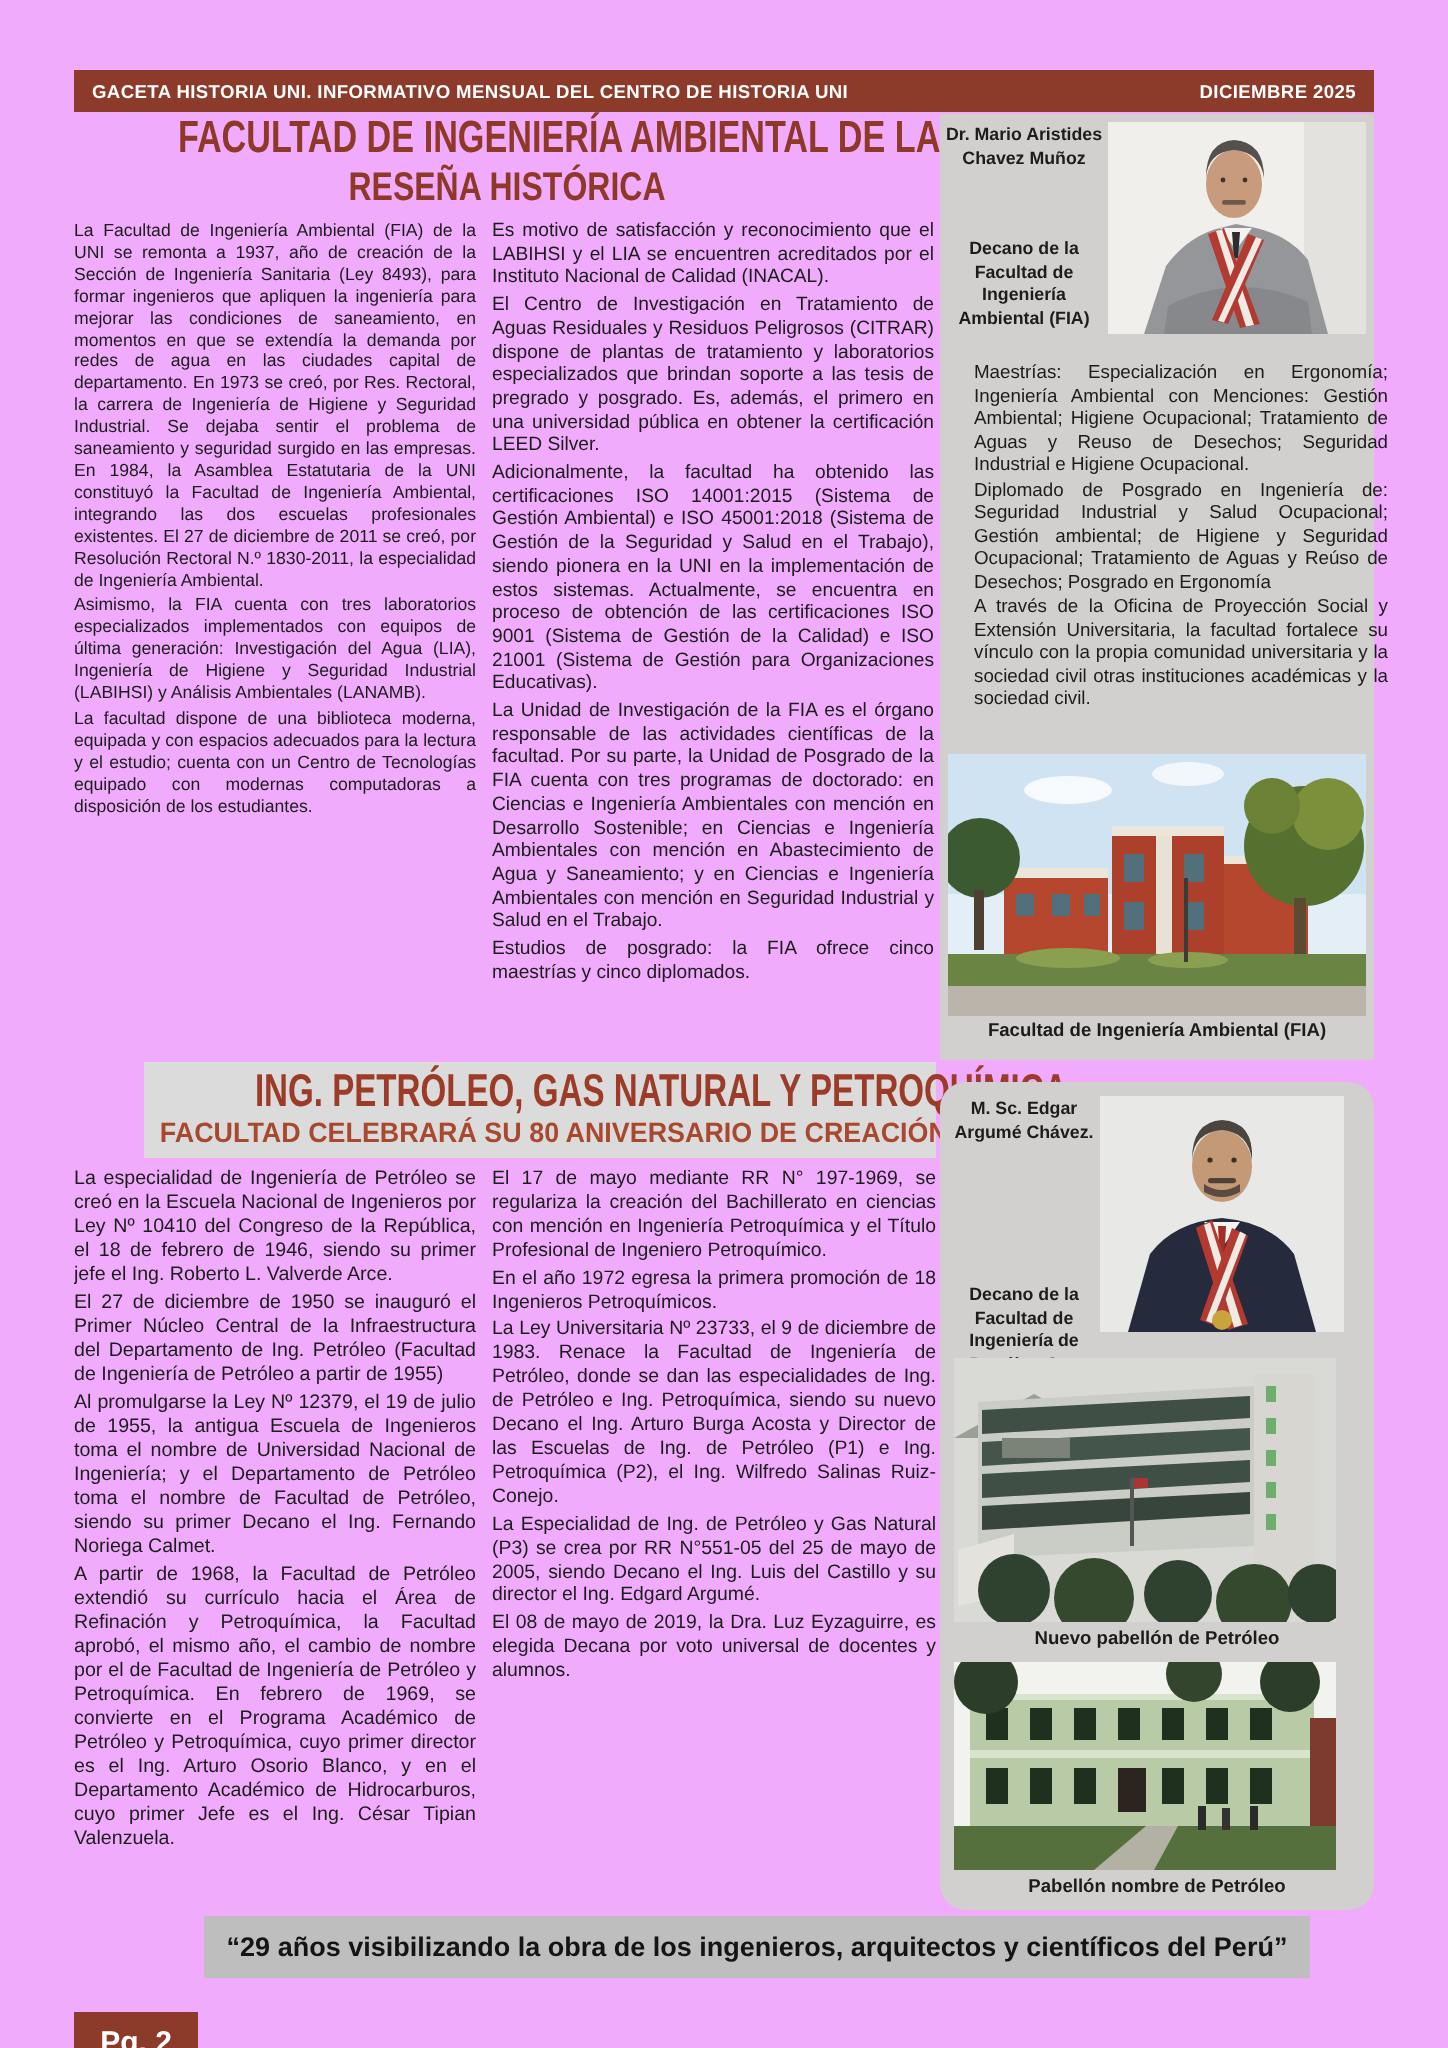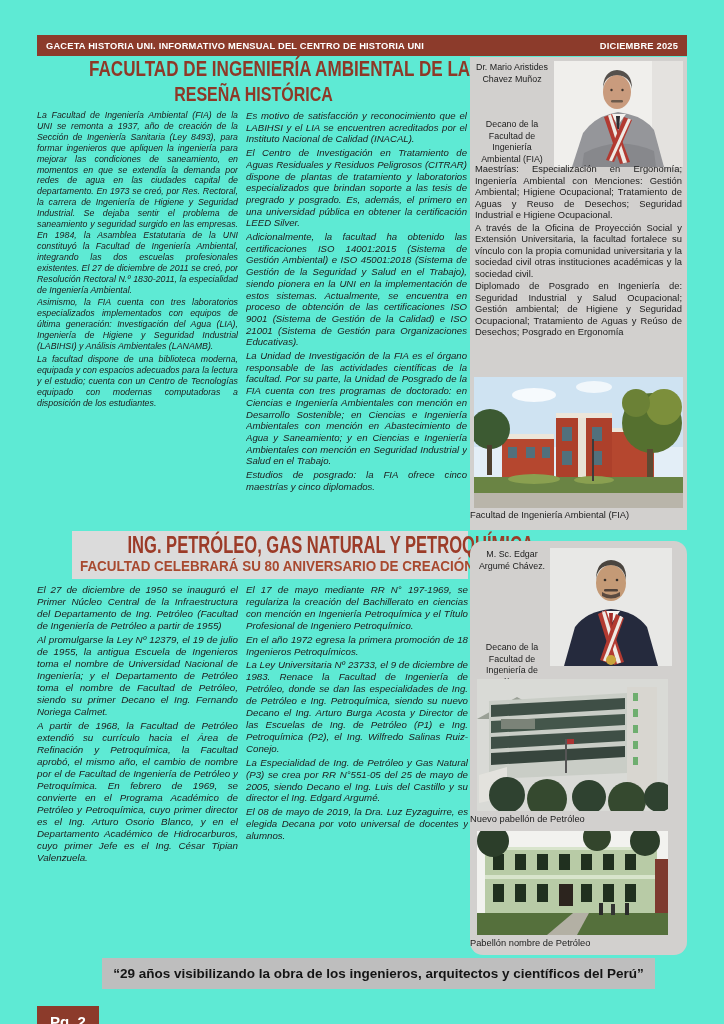--- a/index.html
+++ b/index.html
@@ -1,49 +1,49 @@
 <!DOCTYPE html>
 <html><head>
 <meta charset="utf-8">
 <style>
   html,body { margin:0; padding:0; background:#ffffff; }
   .page {
-    position:relative; width:724px; height:1024px; background:#5eead4;
+    position:relative; width:724px; height:1024px; background:#f0abfc;
     font-family:"Liberation Sans", sans-serif; color:#1c1c1c; overflow:hidden;
   }
   
   .header-bar {
     position:absolute; left:37px; top:35px; width:650px; height:21px;
     background:#8C3B2B; color:#ffffff; display:flex; justify-content:space-between;
     align-items:center; padding:0 9px; box-sizing:border-box;
     font-size:9.3px; font-weight:bold; letter-spacing:0.2px; white-space:nowrap;
   }
   
   .a1-title { position:absolute; left:37px; top:56px; width:433px; text-align:center; color:#8E3827; font-weight:bold; }
   .a1-title .t1 { font-size:22.5px; line-height:26px; white-space:nowrap; transform:scaleX(0.76); transform-origin:50% 50%; }
   .a1-title .t2 { font-size:20px;  line-height:24px; white-space:nowrap; transform:scaleX(0.80); transform-origin:50% 50%; }
   
-  .col { position:absolute; text-align:justify; overflow:hidden;font-style:italic; }
+  .col { position:absolute; text-align:justify; overflow:hidden; }
   .col p { margin:0 0 2px 0; }
   #a1c1 { left:37px;  top:110px; width:201px; height:422px; font-size:8.8px; line-height:10.9px; }
   #a1c2 { left:246px; top:110px; width:221px; height:422px; font-size:9.6px; line-height:11.7px; }
   #a2c1 { left:37px;  top:584px; width:201px; height:373px; font-size:9.8px; line-height:12px; }
   #a2c2 { left:246px; top:584px; width:222px; height:373px; font-size:9.7px; line-height:11.9px; }
   
   .sidebar { position:absolute; left:470px; width:217px; background:#D2D0CE; }
   #sb1 { top:57px;  height:473px; }
   #sb2 { top:541px; height:414px;border-radius:13px; }
   .sb-name, .sb-role {
     position:absolute; left:2px; width:80px; text-align:center;
-    font-weight:normal; font-size:8.9px; line-height:11.5px;
+    font-weight:bold; font-size:8.9px; line-height:11.5px;
   }
   .sb-photo { position:absolute; border:0; }
   .sb-par { position:absolute; left:5px; width:207px; text-align:justify; font-size:9.4px; line-height:11.5px; }
   .sb-par p { margin:0 0 1px 0; }
-  .sb-caption { position:absolute; left:0; width:217px; font-weight:normal; font-size:9.3px; }
+  .sb-caption { position:absolute; left:0; width:217px; text-align:center; font-weight:bold; font-size:9.3px; }
   svg { display:block; }
   
   .a2-titlebox {
     position:absolute; left:72px; top:531px; width:396px; height:48px;
     background:#DBDBDB; text-align:center;
   }
   .a2-titlebox .t1 { font-size:23px; line-height:25px; font-weight:bold; color:#9C3B28; white-space:nowrap; transform:scaleX(0.72); transform-origin:50% 50%; margin-top:2px; }
   .a2-titlebox .t2 { font-size:14px; line-height:17px; font-weight:bold; color:#A8492F; white-space:nowrap; transform:scaleX(0.96); transform-origin:50% 50%; }
   
   .pg-box {
@@ -100,24 +100,24 @@
       <path d="M54,54.5 L57,53.6 L73,101.5 L69,102.3 Z" fill="#efeae4"></path>
       <path d="M70,56 L78,59 L60,101 L52,99 Z" fill="#b23a31"></path>
       <path d="M74,57.5 L77,58.6 L58,100.2 L55,99.4 Z" fill="#efeae4"></path>
       <ellipse cx="63" cy="31" rx="14" ry="17" fill="#c99b7d"></ellipse>
       <path d="M49,28 Q49,10 63,9 Q78,10 78,28 Q76,15 63,14 Q50,15 49,28 Z" fill="#55504c"></path>
       <rect x="57" y="39" width="12" height="2.4" rx="1.2" fill="#6b5a4c"></rect>
       <circle cx="57.5" cy="29" r="1.2" fill="#3c332c"></circle>
       <circle cx="68.5" cy="29" r="1.2" fill="#3c332c"></circle>
     </svg>
 
-    <div class="sb-par" style="top:106px;">
+    <div class="sb-par" style="top:123px;margin-left:12px;">
       <p>Maestrías: Especialización en Ergonomía; Ingeniería Ambiental con Menciones: Gestión Ambiental; Higiene Ocupacional; Tratamiento de Aguas y Reuso de Desechos; Seguridad Industrial e Higiene Ocupacional.</p>
+      <p>Diplomado de Posgrado en Ingeniería de: Seguridad Industrial y Salud Ocupacional; Gestión ambiental; de Higiene y Seguridad Ocupacional; Tratamiento de Aguas y Reúso de Desechos; Posgrado en Ergonomía</p>
       <p>A través de la Oficina de Proyección Social y Extensión Universitaria, la facultad fortalece su vínculo con la propia comunidad universitaria y la sociedad civil otras instituciones académicas y la sociedad civil.</p>
-      <p>Diplomado de Posgrado en Ingeniería de: Seguridad Industrial y Salud Ocupacional; Gestión ambiental; de Higiene y Seguridad Ocupacional; Tratamiento de Aguas y Reúso de Desechos; Posgrado en Ergonomía</p>
     </div>
 
     <svg class="sb-photo" style="left:4px; top:320px;" width="209" height="131" viewBox="0 0 209 131" aria-hidden="true">
       <rect width="209" height="131" fill="#cfe3f2"></rect>
       <rect y="70" width="209" height="30" fill="#e3eef7"></rect>
       <ellipse cx="60" cy="18" rx="22" ry="7" fill="#ffffff" opacity="0.8"></ellipse>
       <ellipse cx="120" cy="10" rx="18" ry="6" fill="#ffffff" opacity="0.7"></ellipse>
       <rect x="28" y="57" width="52" height="5" fill="#ece6da"></rect>
       <rect x="28" y="62" width="52" height="40" fill="#b5472f"></rect>
       <rect x="82" y="36" width="56" height="5" fill="#ece6da"></rect>
@@ -146,20 +146,21 @@
     </svg>
     <div class="sb-caption" style="top:453px;">Facultad de Ingeniería Ambiental (FIA)</div>
   </div>
 
   <div class="a2-titlebox">
     <div class="t1">ING. PETRÓLEO, GAS NATURAL Y PETROQUÍMICA</div>
     <div class="t2">FACULTAD CELEBRARÁ SU 80 ANIVERSARIO DE CREACIÓN</div>
   </div>
 
   <div class="col" id="a2c1">
+    <p>La especialidad de Ingeniería de Petróleo se creó en la Escuela Nacional de Ingenieros por Ley Nº 10410 del Congreso de la República, el 18 de febrero de 1946, siendo su primer jefe el Ing. Roberto L. Valverde Arce.</p>
     <p>El 27 de diciembre de 1950 se inauguró el Primer Núcleo Central de la Infraestructura del Departamento de Ing. Petróleo (Facultad de Ingeniería de Petróleo a partir de 1955)</p>
     <p>Al promulgarse la Ley Nº 12379, el 19 de julio de 1955, la antigua Escuela de Ingenieros toma el nombre de Universidad Nacional de Ingeniería; y el Departamento de Petróleo toma el nombre de Facultad de Petróleo, siendo su primer Decano el Ing. Fernando Noriega Calmet.</p>
     <p>A partir de 1968, la Facultad de Petróleo extendió su currículo hacia el Área de Refinación y Petroquímica, la Facultad aprobó, el mismo año, el cambio de nombre por el de Facultad de Ingeniería de Petróleo y Petroquímica. En febrero de 1969, se convierte en el Programa Académico de Petróleo y Petroquímica, cuyo primer director es el Ing. Arturo Osorio Blanco, y en el Departamento Académico de Hidrocarburos, cuyo primer Jefe es el Ing. César Tipian Valenzuela.</p>
   </div>
   <div class="col" id="a2c2">
     <p>El 17 de mayo mediante RR N° 197-1969, se regulariza la creación del Bachillerato en ciencias con mención en Ingeniería Petroquímica y el Título Profesional de Ingeniero Petroquímico.</p>
     <p>En el año 1972 egresa la primera promoción de 18 Ingenieros Petroquímicos.</p>
     <p>La Ley Universitaria Nº 23733, el 9 de diciembre de 1983. Renace la Facultad de Ingeniería de Petróleo, donde se dan las especialidades de Ing. de Petróleo e Ing. Petroquímica, siendo su nuevo Decano el Ing. Arturo Burga Acosta y Director de las Escuelas de Ing. de Petróleo (P1) e Ing. Petroquímica (P2), el Ing. Wilfredo Salinas Ruiz-Conejo.</p>
     <p>La Especialidad de Ing. de Petróleo y Gas Natural (P3) se crea por RR N°551-05 del 25 de mayo de 2005, siendo Decano el Ing. Luis del Castillo y su director el Ing. Edgard Argumé.</p>
     <p>El 08 de mayo de 2019, la Dra. Luz Eyzaguirre, es elegida Decana por voto universal de docentes y alumnos.</p>

